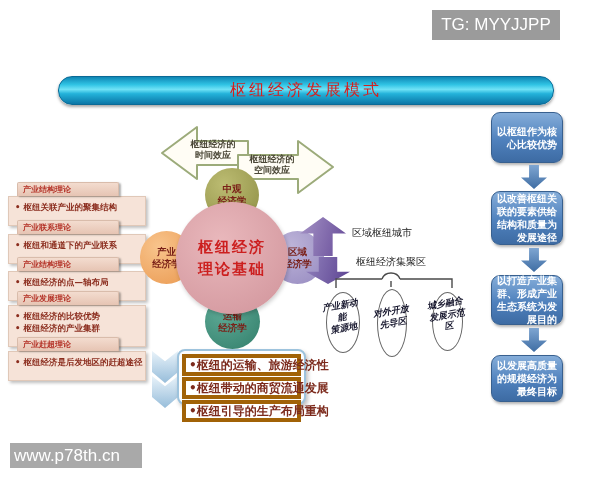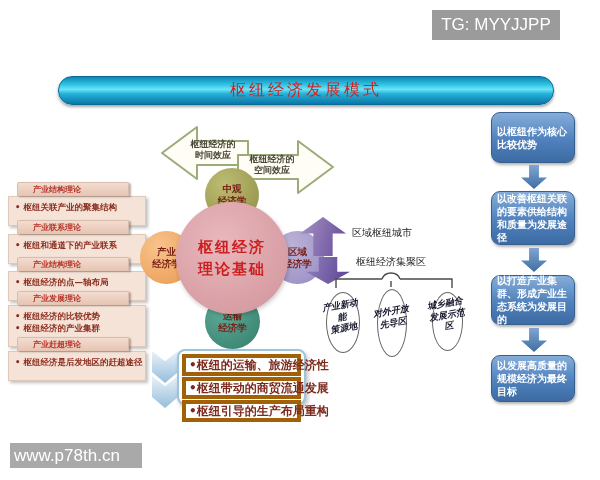--- a/index.html
+++ b/index.html
@@ -15,21 +15,21 @@
 
   
   .title-banner{position:absolute;left:58px;top:76px;width:494px;height:27px;border-radius:14px;
     background:linear-gradient(180deg,#0f86b4 0%,#2fc3e4 28%,#6fe2f6 46%,#23b2da 62%,#0b76a6 100%);
     border:1px solid #0a6a96;box-shadow:0 2px 3px rgba(0,0,0,.35);
     display:flex;align-items:center;justify-content:center;}
   .title-banner span{color:#d42020;font-weight:normal;font-size:16px;letter-spacing:3px;}
 
   
   .theory{position:absolute;left:8px;width:138px;}
-  .theory-tab{margin-left:9px;width:95px;height:13px;font-size:8px;line-height:13px;padding-left:15px;
+  .theory-tab{margin-left:9px;width:95px;height:13px;font-size:8px;line-height:13px;padding-left:5px;
     background:linear-gradient(180deg,#f3dccf,#e6c4b3);color:#b5352a;font-weight:bold;
     border:1px solid #d9bcab;border-bottom:none;border-radius:2px 2px 0 0;
     box-shadow:2px 1px 2px rgba(0,0,0,.3);position:relative;z-index:2;}
   .theory-body{background:#f6e3d8;border:1px solid #e0c8b8;box-shadow:2px 2px 3px rgba(0,0,0,.25);
     padding:4px 2px 12px 6px;font-size:8.5px;color:#8b2d1e;font-weight:bold;line-height:12px;white-space:nowrap;}
 
   
   .fx-label{position:absolute;width:76px;text-align:center;font-size:9px;font-weight:bold;
     color:#4a4636;line-height:11px;white-space:pre-line;z-index:3;}
 
@@ -70,23 +70,23 @@
     filter:drop-shadow(1px 1px 1px rgba(0,0,0,.3));}
 
   
   .func-box{position:absolute;left:177px;top:349px;width:129px;height:56px;border:2px solid #9dc3dd;
     border-radius:8px;background:#fdfdfd;box-shadow:2px 3px 4px rgba(0,0,0,.25);
     padding:2px 3px;box-sizing:border-box;}
   .func-line{height:14px;border:4px solid #a16207;margin:1px 0;font-size:12px;font-weight:bold;
     color:#7c2a1c;line-height:14px;padding-left:3px;background:#fff;white-space:nowrap;}
 
   
-  .flow-box{position:absolute;left:491px;width:84px;border-radius:9px;color:#fff;font-weight:bold;
+  .flow-box{position:absolute;left:491px;width:72px;border-radius:9px;color:#fff;font-weight:bold;
     font-size:10px;line-height:13px;display:flex;align-items:center;justify-content:center;
-    text-align:left;padding:3px 5px;box-sizing:border-box;border:1px solid #38608f;
+    text-align:right;padding:3px 5px;box-sizing:border-box;border:1px solid #38608f;
     background:linear-gradient(180deg,#85add9 0%,#4f81bd 55%,#3d6ba3 100%);
     box-shadow:1px 2px 3px rgba(0,0,0,.3);}
   .flow-arrow{position:absolute;left:521px;width:26px;height:24px;
     background:linear-gradient(180deg,#7fa6d2,#3f6da3);
     clip-path:polygon(31% 0,69% 0,69% 52%,100% 52%,50% 100%,0 52%,31% 52%);}
 
   svg{position:absolute;overflow:visible;}
 </style>
 </head>
 <body>

